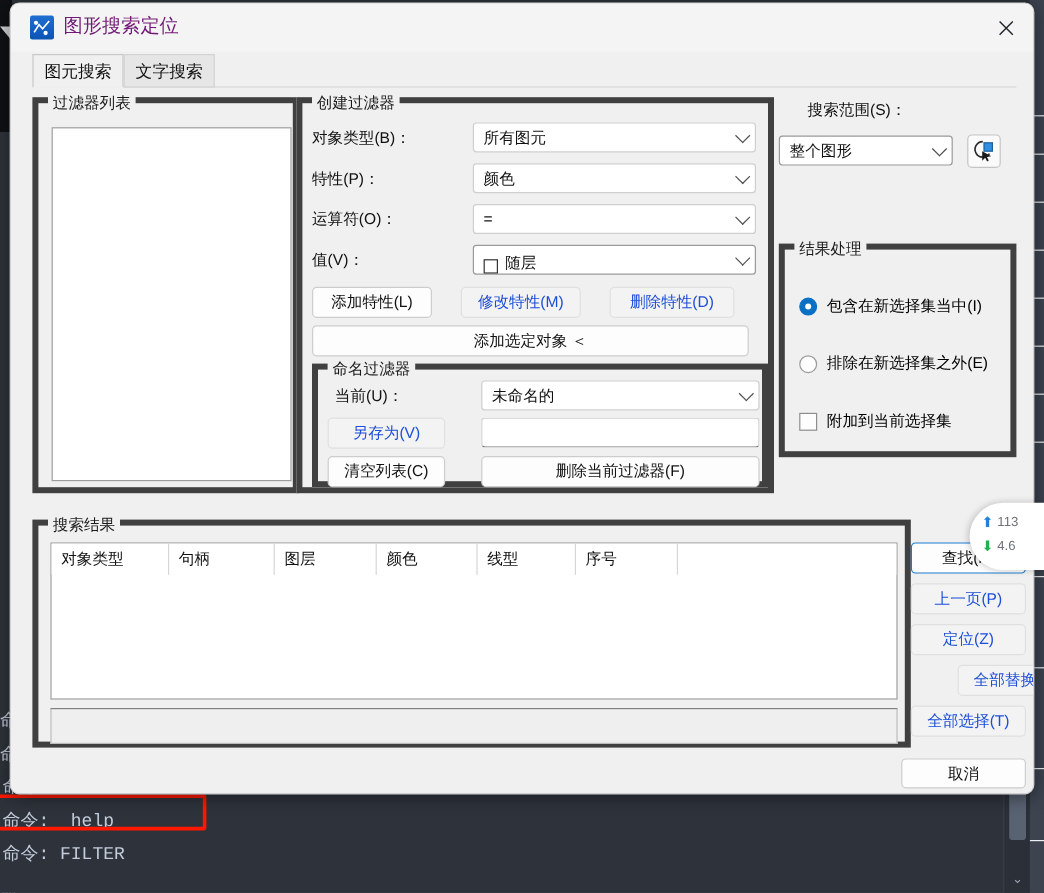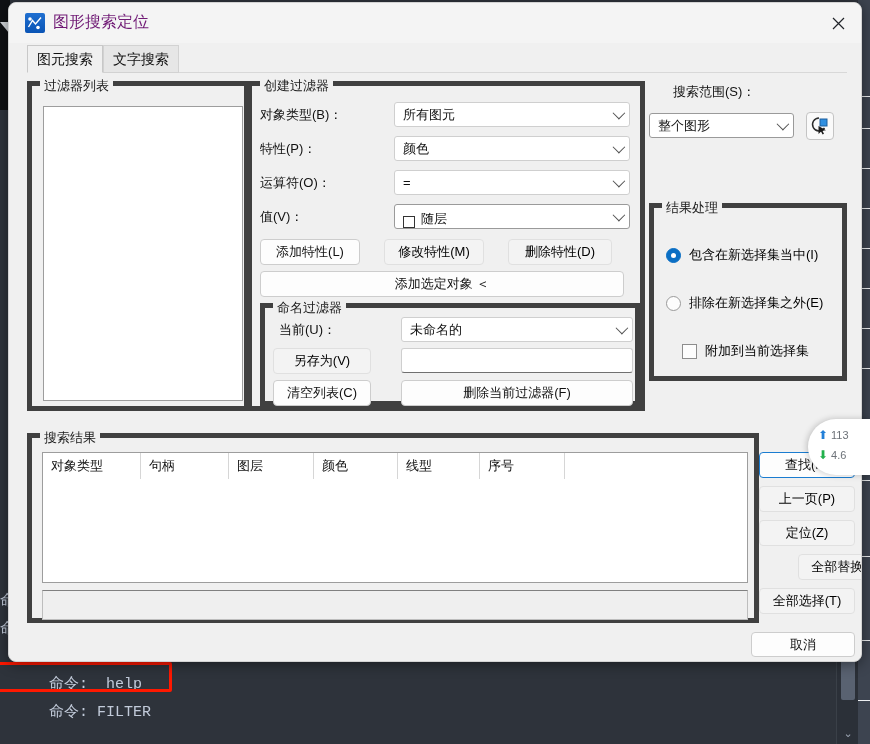--- a/index.html
+++ b/index.html
@@ -29,21 +29,20 @@
   #bg-right-toolbar .sep { position: absolute; left: 0; width: 12px; height: 1px; background: #eef0f2; }
 
   
   #cmd-area {
     position: absolute; left: 0; bottom: 0; width: 858px; height: 104px;
     background: #2e333b;
     font-family: "Liberation Mono", monospace;
     font-size: 15px;
     color: #c2cbda;
     padding-top: 3px;
-    padding-left: 47px;
   }
   #cmd-area .cmd-line { height: 28px; line-height: 28px; padding-left: 2px; white-space: nowrap; }
   #cmd-hl {
     position: absolute; left: -4px; top: 22px; width: 176px; height: 30px;
     border: 3px solid #ff1800; border-radius: 2px;
   }
   
   #cmd-left-ghost {
     position: absolute; left: 0; top: 588px; width: 24px; height: 156px;
     font-family: "Liberation Mono", monospace; font-size: 15px; color: #c2cbda;
@@ -137,21 +136,21 @@
     position: absolute; height: 25px; background: #fff;
     border: 1px solid #cfcfcf; border-bottom-color: #707070; border-radius: 3px;
   }
   .btn {
     position: absolute; height: 26px;
     background: #fdfdfd; border: 1px solid #cdcdcd; border-radius: 4px;
     font-size: 13px; color: #111;
     display: flex; align-items: center; justify-content: center;
     cursor: pointer; white-space: nowrap;
   }
-  .btn.disabled { color: #000000; background: #f3f3f3; border-color: #e0e0e0; cursor: default; }
+  .btn.disabled { color: #1d4ed8; background: #f3f3f3; border-color: #e0e0e0; cursor: default; }
   .btn.primary { border: 1px solid #1a7cd0; }
   .swatch-box {
     display: inline-block; width: 12px; height: 12px;
     border: 1px solid #333; background: #fff; margin-right: 6px;
     vertical-align: -1px;
   }
 
   .radio-row { position: absolute; display: flex; align-items: center; cursor: pointer; }
   .radio {
     width: 15px; height: 15px; border-radius: 50%;
@@ -341,21 +340,21 @@
   <div class="group" style="left:640px; top:200px; width:198px; height:178px;">
     <div class="legend">结果处理</div>
     <div class="radio-row" style="left:12px; top:38px;">
       <span class="radio checked"></span>
       <span>包含在新选择集当中(I)</span>
     </div>
     <div class="radio-row" style="left:12px; top:86px;">
       <span class="radio"></span>
       <span>排除在新选择集之外(E)</span>
     </div>
-    <div class="check-row" style="left:28px; top:134px;">
+    <div class="check-row" style="left:12px; top:134px;">
       <span class="checkbox"></span>
       <span>附加到当前选择集</span>
     </div>
   </div>
 
   <div class="group" style="left:18px; top:430px; width:732px; height:190px;">
     <div class="legend">搜索结果</div>
 
     <div id="results-table">
       <div id="results-head">

